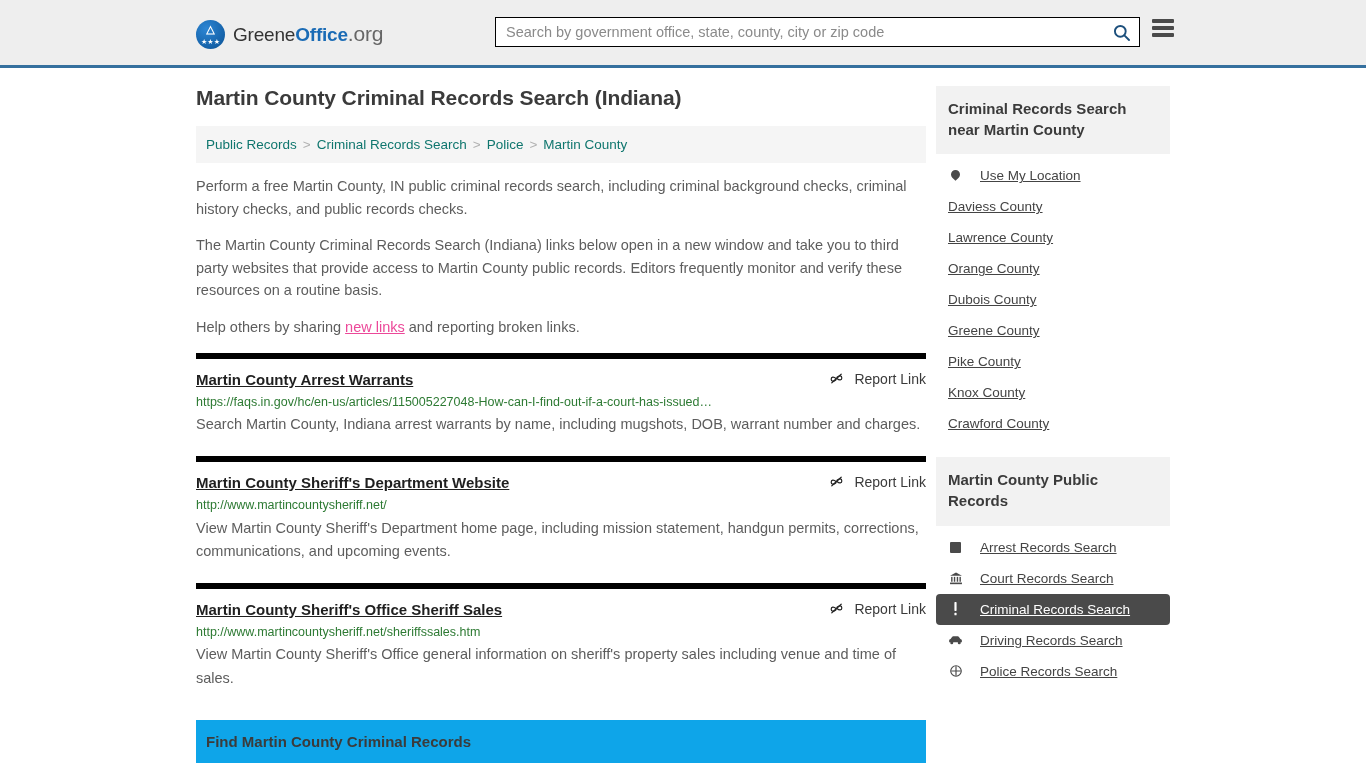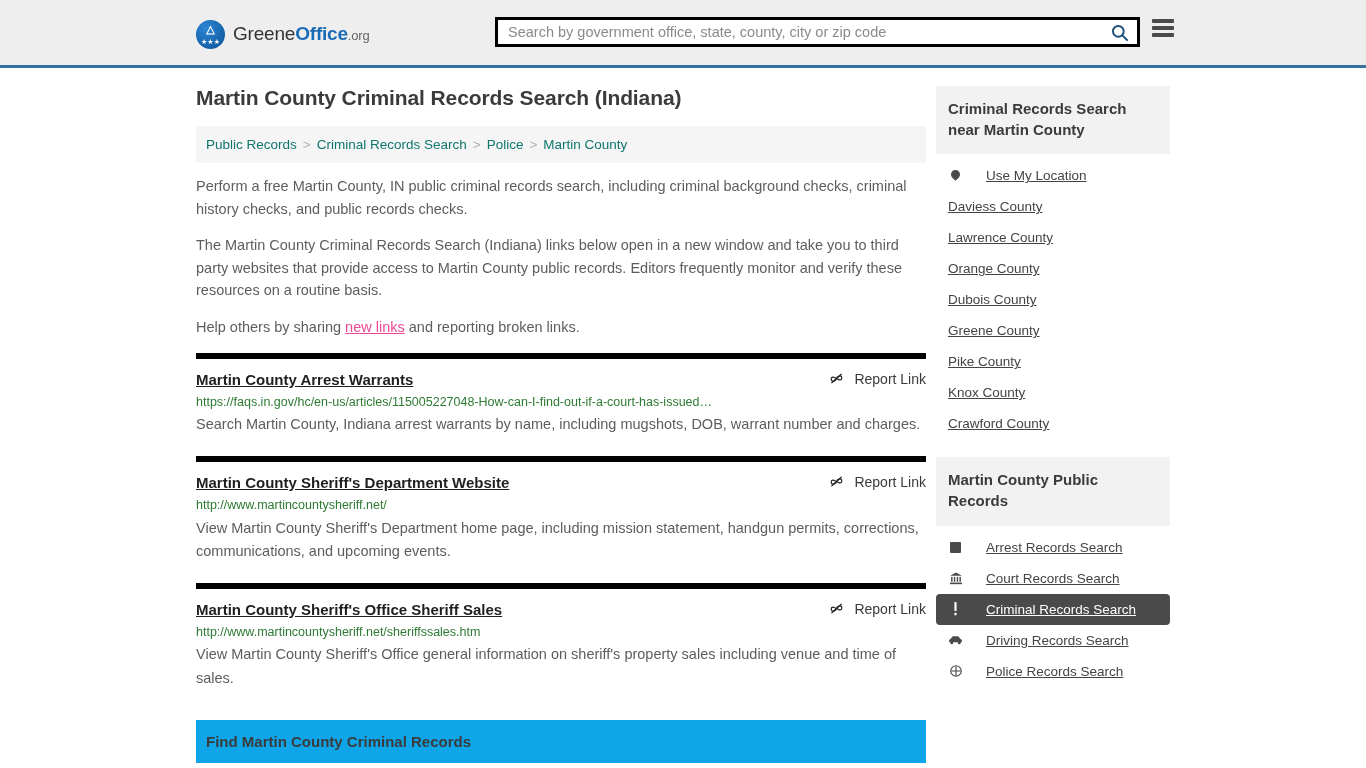--- a/index.html
+++ b/index.html
@@ -55,30 +55,30 @@
     letter-spacing: 0px;
   }
   .logo-text {
     margin-left: 8px;
     font-size: 19px;
     color: #333333;
     letter-spacing: -0.2px;
     white-space: nowrap;
   }
   .logo-text .bold { font-weight: bold; color: #1a6bb5; }
-  .logo-text .dim { color: #666666; font-size: 13px; }
+  .logo-text .dim { color: #666666; font-size: 21px; }
 
   .search-wrap {
     position: absolute;
     left: 495px;
     top: 17px;
     width: 645px;
     height: 30px;
     background: #ffffff;
-    border: 3px solid #000000;
+    border: 1px solid #000000;
     display: flex;
     align-items: center;
   }
   .search-input {
     border: none;
     outline: none;
     flex: 1;
     height: 28px;
     padding: 0 10px;
     font-size: 14.5px;
@@ -219,21 +219,21 @@
     padding: 13px 12px 14px 12px;
     font-size: 15px;
     font-weight: bold;
     color: #3b3b3b;
     line-height: 1.38;
   }
   .side-list { padding-top: 6px; }
   .side-item {
     display: flex;
     align-items: center;
-    gap: 23px;
+    gap: 17px;
     padding: 8px 12px;
     font-size: 13.5px;
     border-radius: 4px;
   }
   .side-item a {
     color: #444444;
     text-decoration: underline;
     cursor: pointer;
   }
   .side-item.active {

